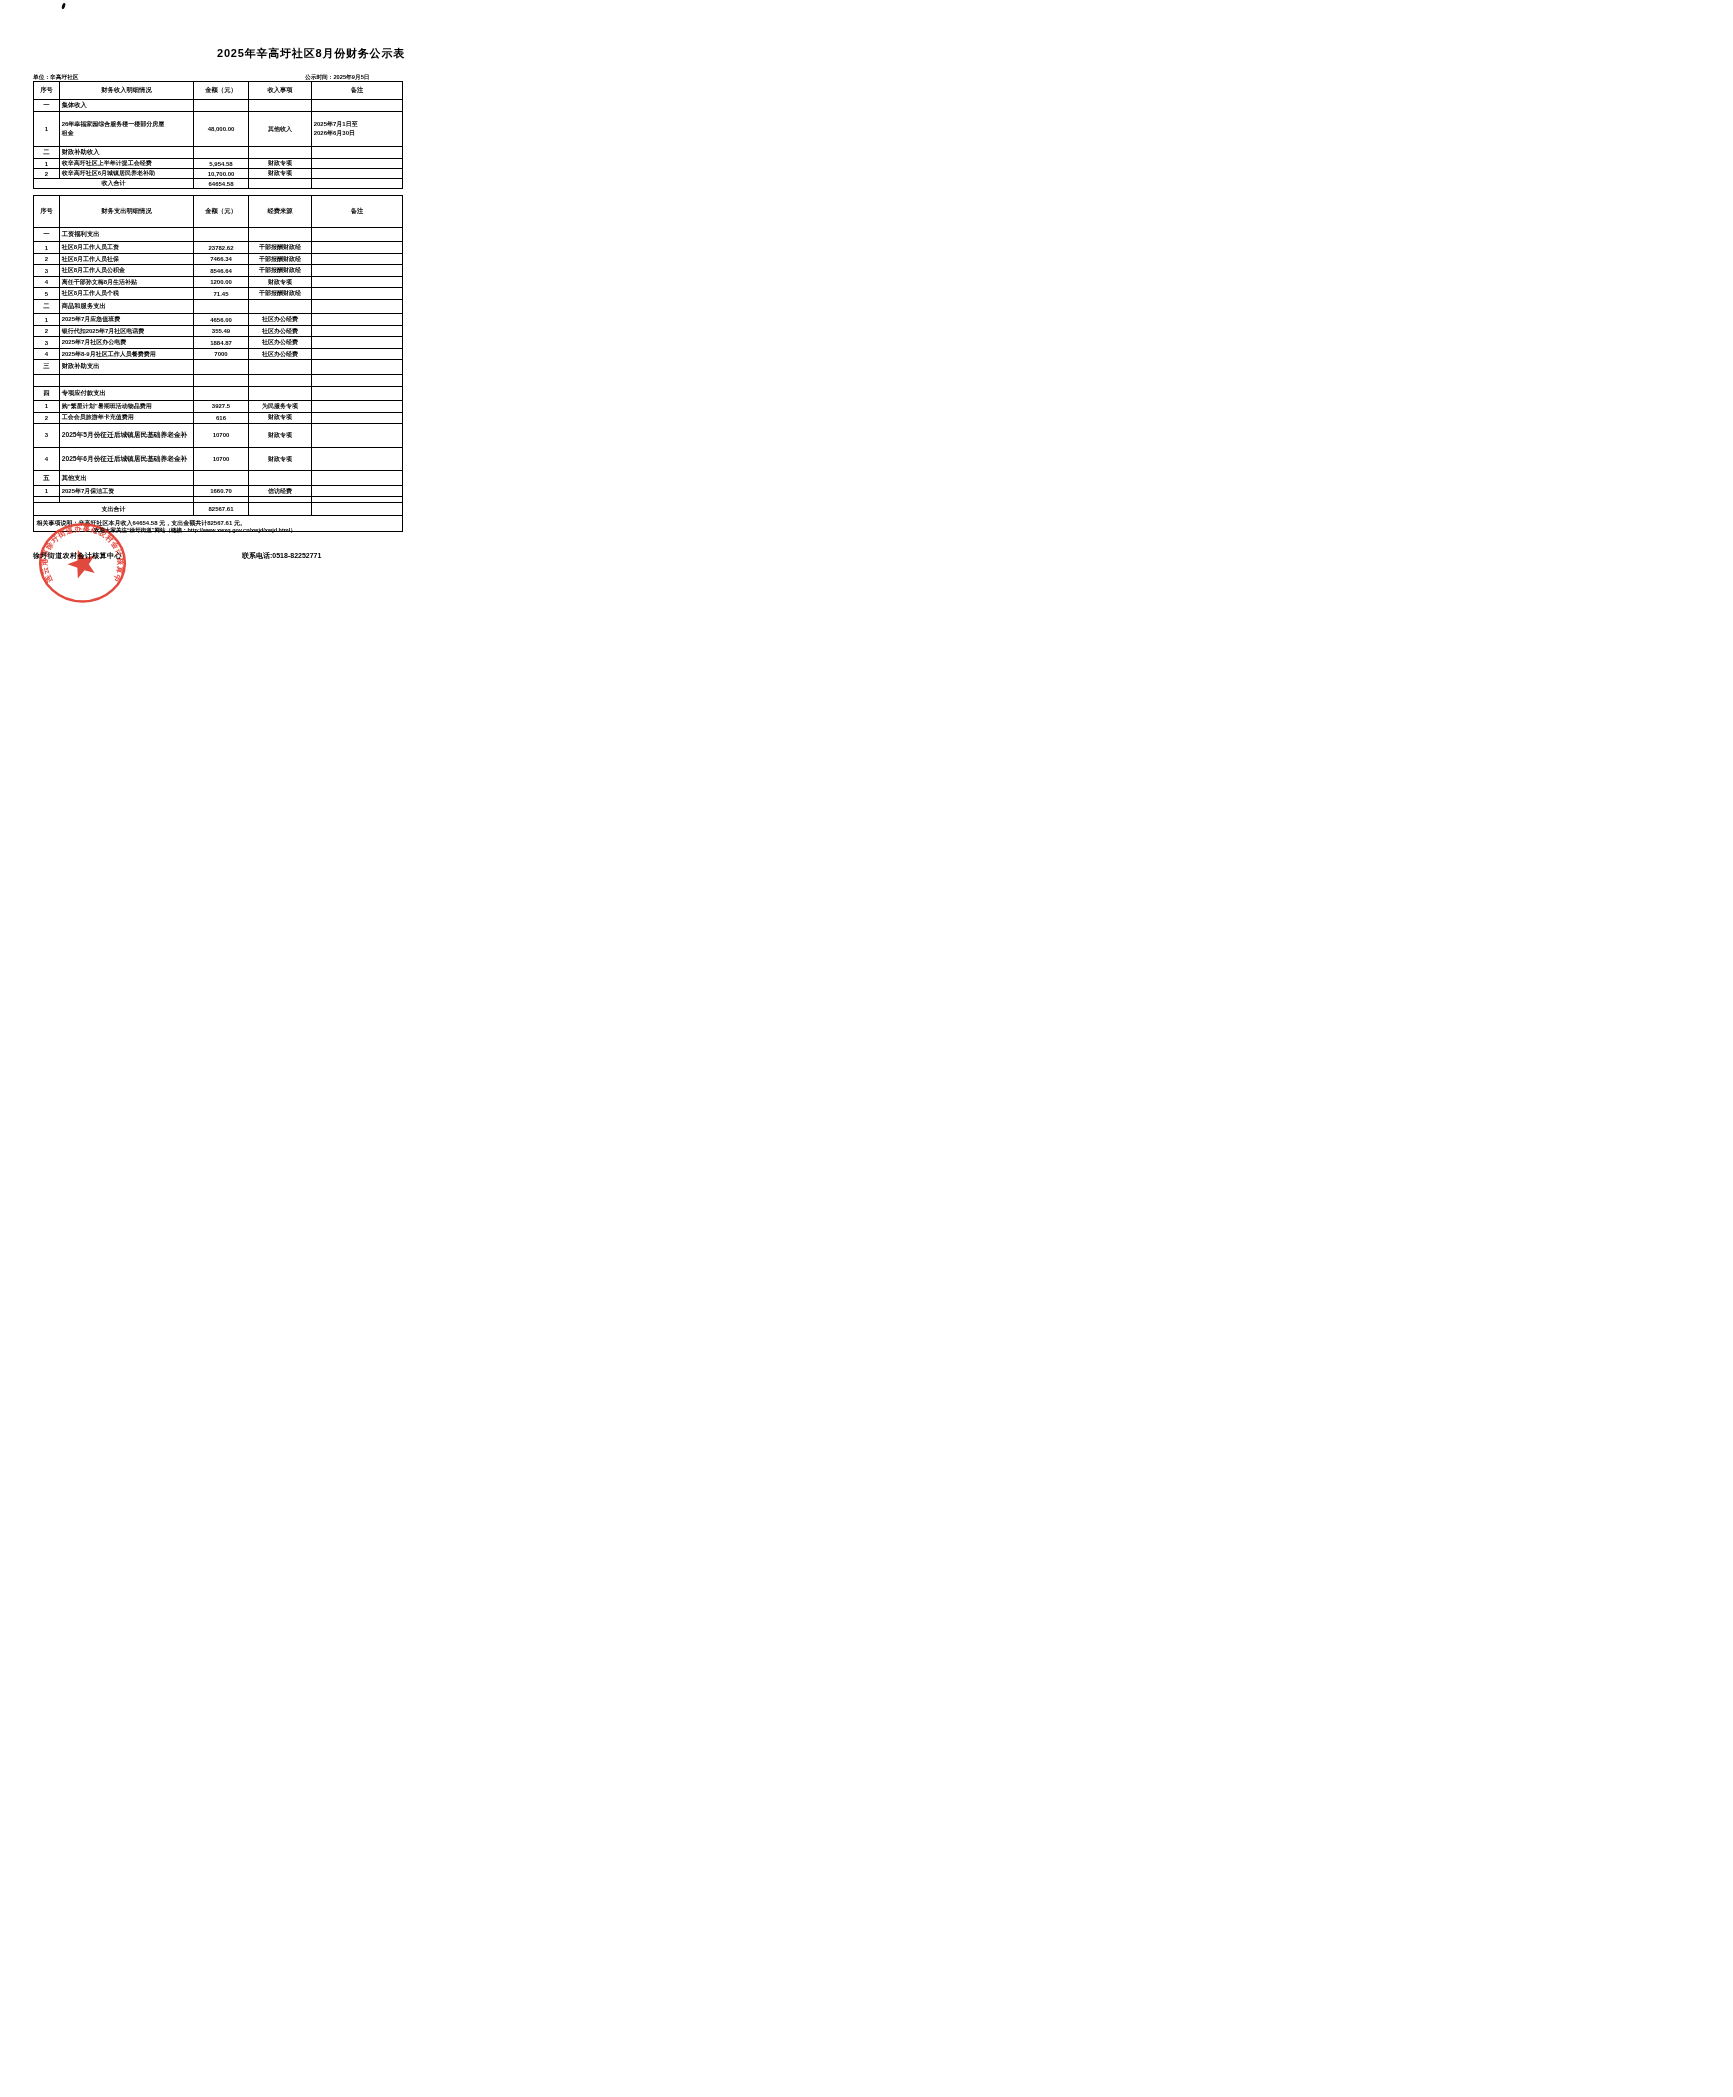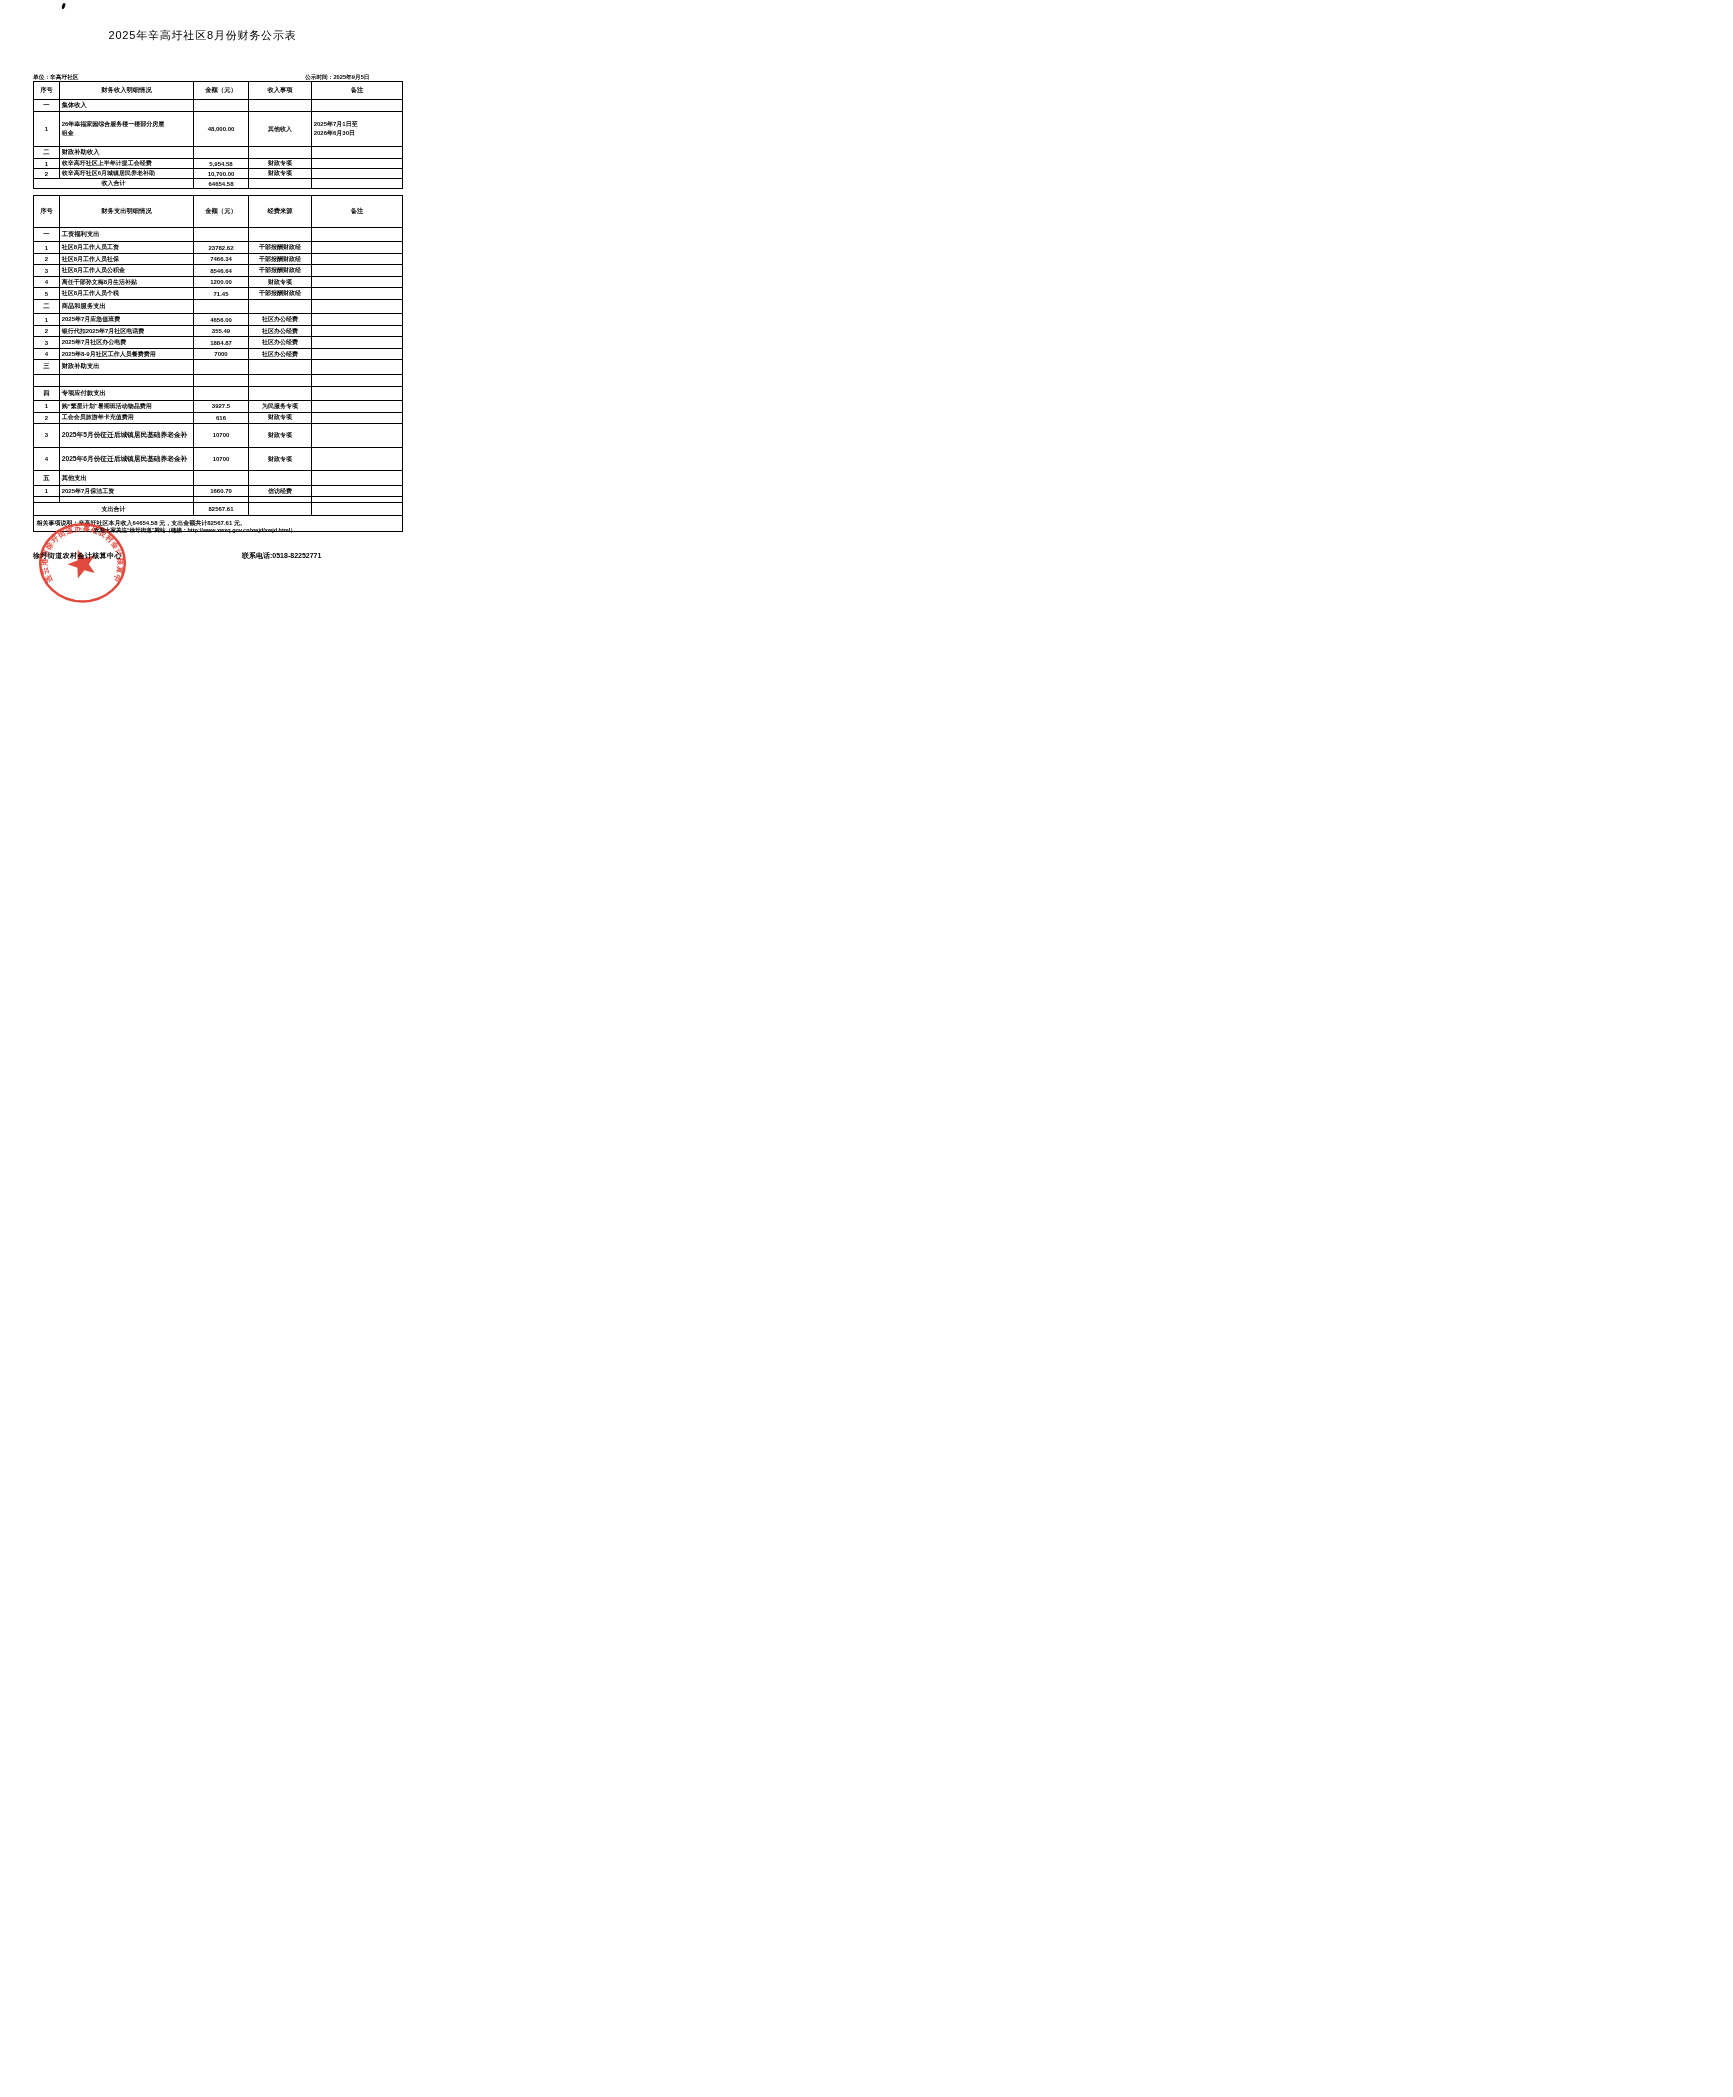--- a/index.html
+++ b/index.html
@@ -11,22 +11,22 @@
     font-family:"Liberation Sans","DejaVu Sans",sans-serif;
     color:#000;
     overflow:hidden;
   }
   .ink-mark{
     position:absolute;left:62px;top:2.5px;width:2.5px;height:6.3px;
     background:#0a0a0a;border-radius:60% 40% 50% 50%;
     transform:rotate(9deg) skewX(-6deg);
   }
   .doc-title{
-    position:absolute;left:0;top:28px;width:405px;
-    text-align:center;font-size:11px;font-weight:400;letter-spacing:0.8px;
+    position:absolute;left:0;top:46px;width:405px;
+    text-align:right;font-size:11px;font-weight:700;letter-spacing:0.8px;
   }
   .meta-line{position:absolute;top:74px;left:0;width:433px;font-size:5.7px;font-weight:700;}
   .meta-unit{position:absolute;left:33px;top:0;}
   .meta-time{position:absolute;left:305px;top:0;}
   table.tbl{
     position:absolute;left:33px;border-collapse:collapse;table-layout:fixed;width:369px;
   }
   .tbl td,.tbl th{
     border:0.7px solid #000;
     border-top-width:1.3px;border-bottom-width:1.3px;

